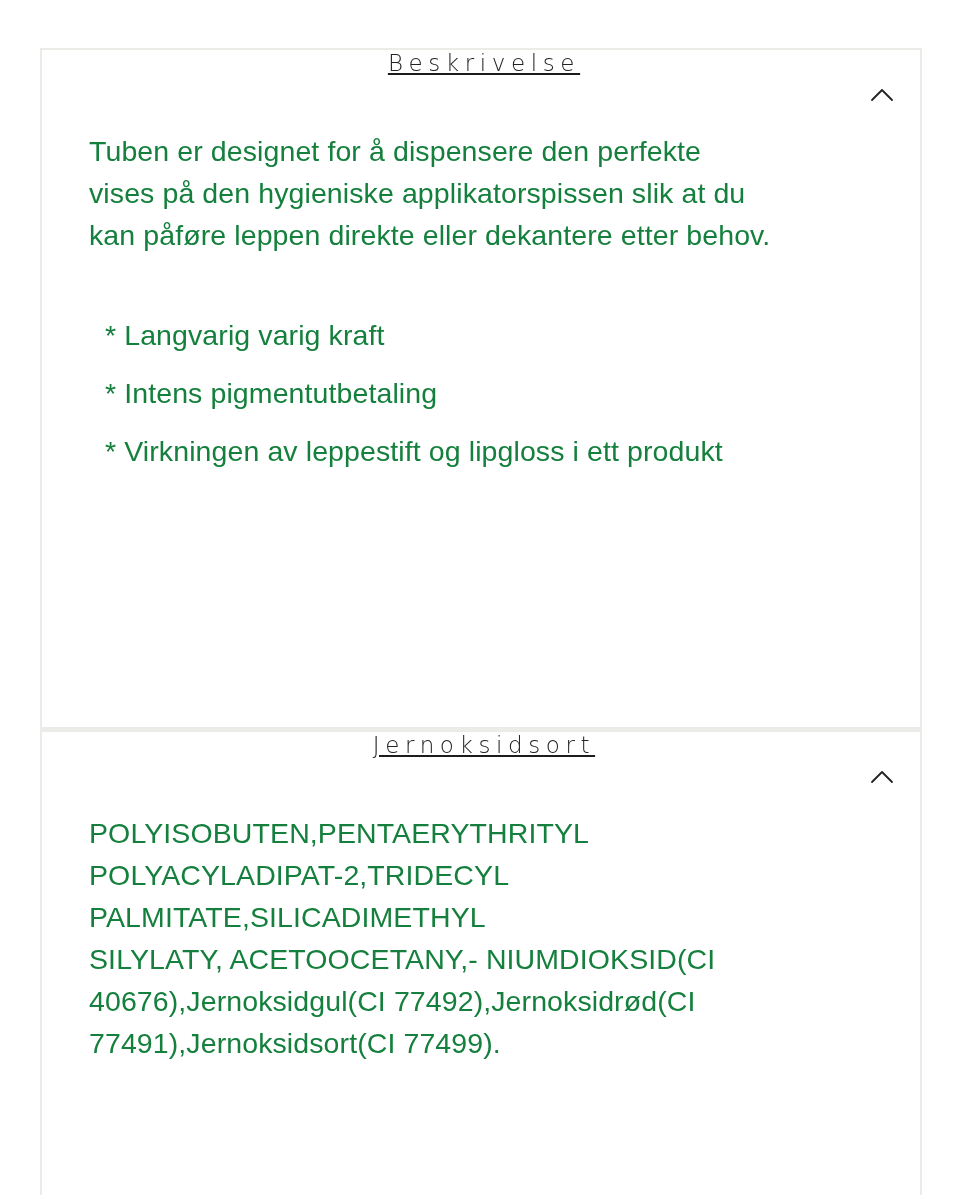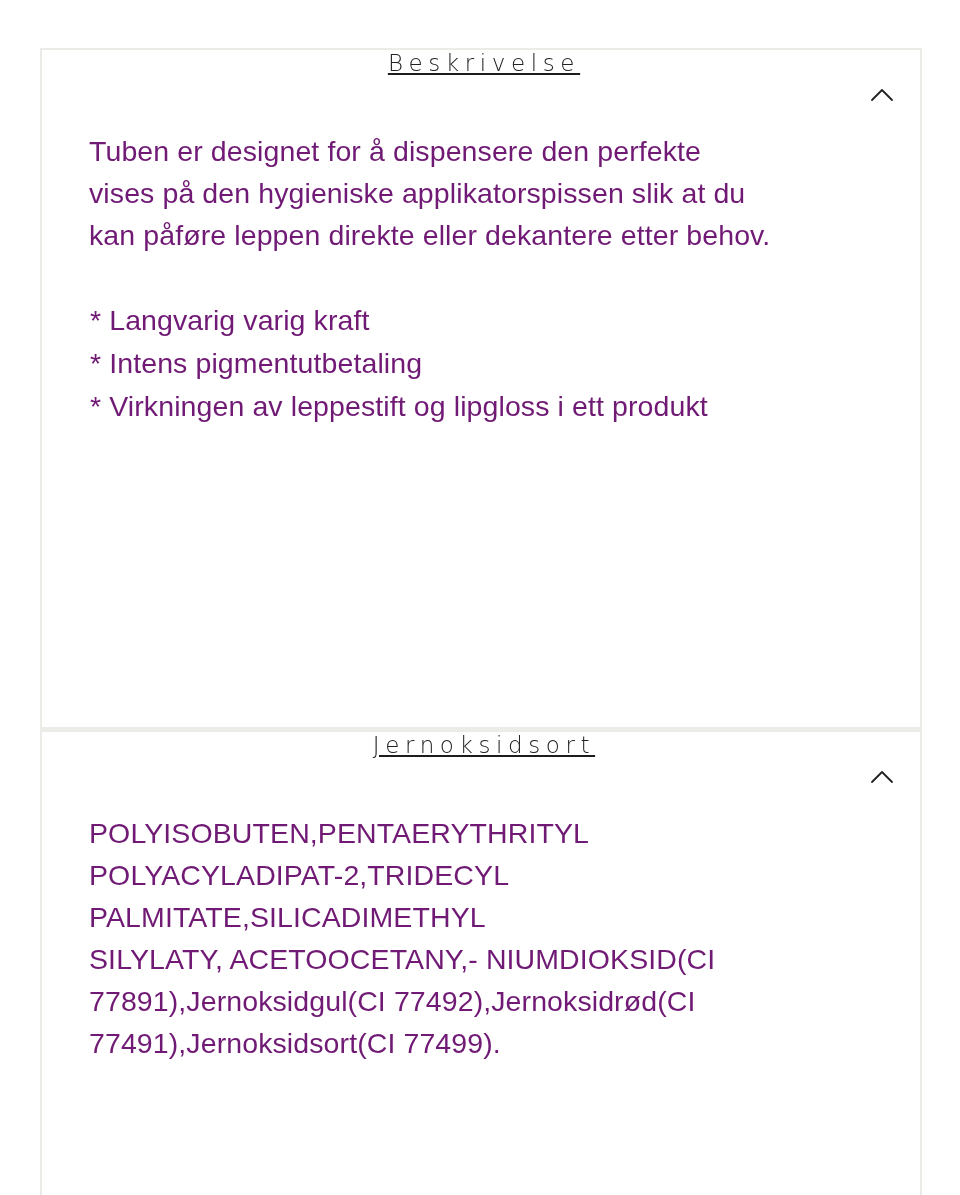--- a/index.html
+++ b/index.html
@@ -54,29 +54,29 @@
       right: 26px;
       top: 36px;
       width: 24px;
       height: 16px;
     }
     .acc-body {
       padding: 0 46px 0 47px;
       font-family: "Liberation Sans", sans-serif;
       font-size: 28.5px;
       line-height: 42px;
-      color: #701a75;
+      color: #15803d;
       letter-spacing: 0.1px;
     }
     .acc-desc .acc-body {
       margin-top: -12px;
     }
     .para { margin: 0; }
     .spacer { height: 42px; }
-    .bullet { margin: 1px; white-space: nowrap; }
+    .bullet { margin: 16px; white-space: nowrap; }
     .ingr-line { margin: 0; white-space: nowrap; }
     .acc-ingr .acc-body { margin-top: -12px; }
   </style>
 </head>
 <body>
 
 <section class="accordion acc-desc">
   <div class="acc-header">
     <span class="acc-title">Beskrivelse</span>
     <span class="chev">
@@ -103,16 +103,16 @@
       <svg width="24" height="16" viewBox="0 0 24 16">
         <polyline points="2,14 12,4 22,14" fill="none" stroke="#222" stroke-width="1.8" stroke-linecap="round" stroke-linejoin="round"></polyline>
       </svg>
     </span>
   </div>
   <div class="acc-body">
     <p class="ingr-line">POLYISOBUTEN,PENTAERYTHRITYL</p>
     <p class="ingr-line">POLYACYLADIPAT-2,TRIDECYL</p>
     <p class="ingr-line">PALMITATE,SILICADIMETHYL</p>
     <p class="ingr-line">SILYLATY, ACETOOCETANY,- NIUMDIOKSID(CI</p>
-    <p class="ingr-line">77891),Jernoksidgul(CI 77492),Jernoksidrød(CI</p>
+    <p class="ingr-line">40676),Jernoksidgul(CI 77492),Jernoksidrød(CI</p>
     <p class="ingr-line">77491),Jernoksidsort(CI 77499).</p>
   </div>
 </section>
 
 </body></html>

